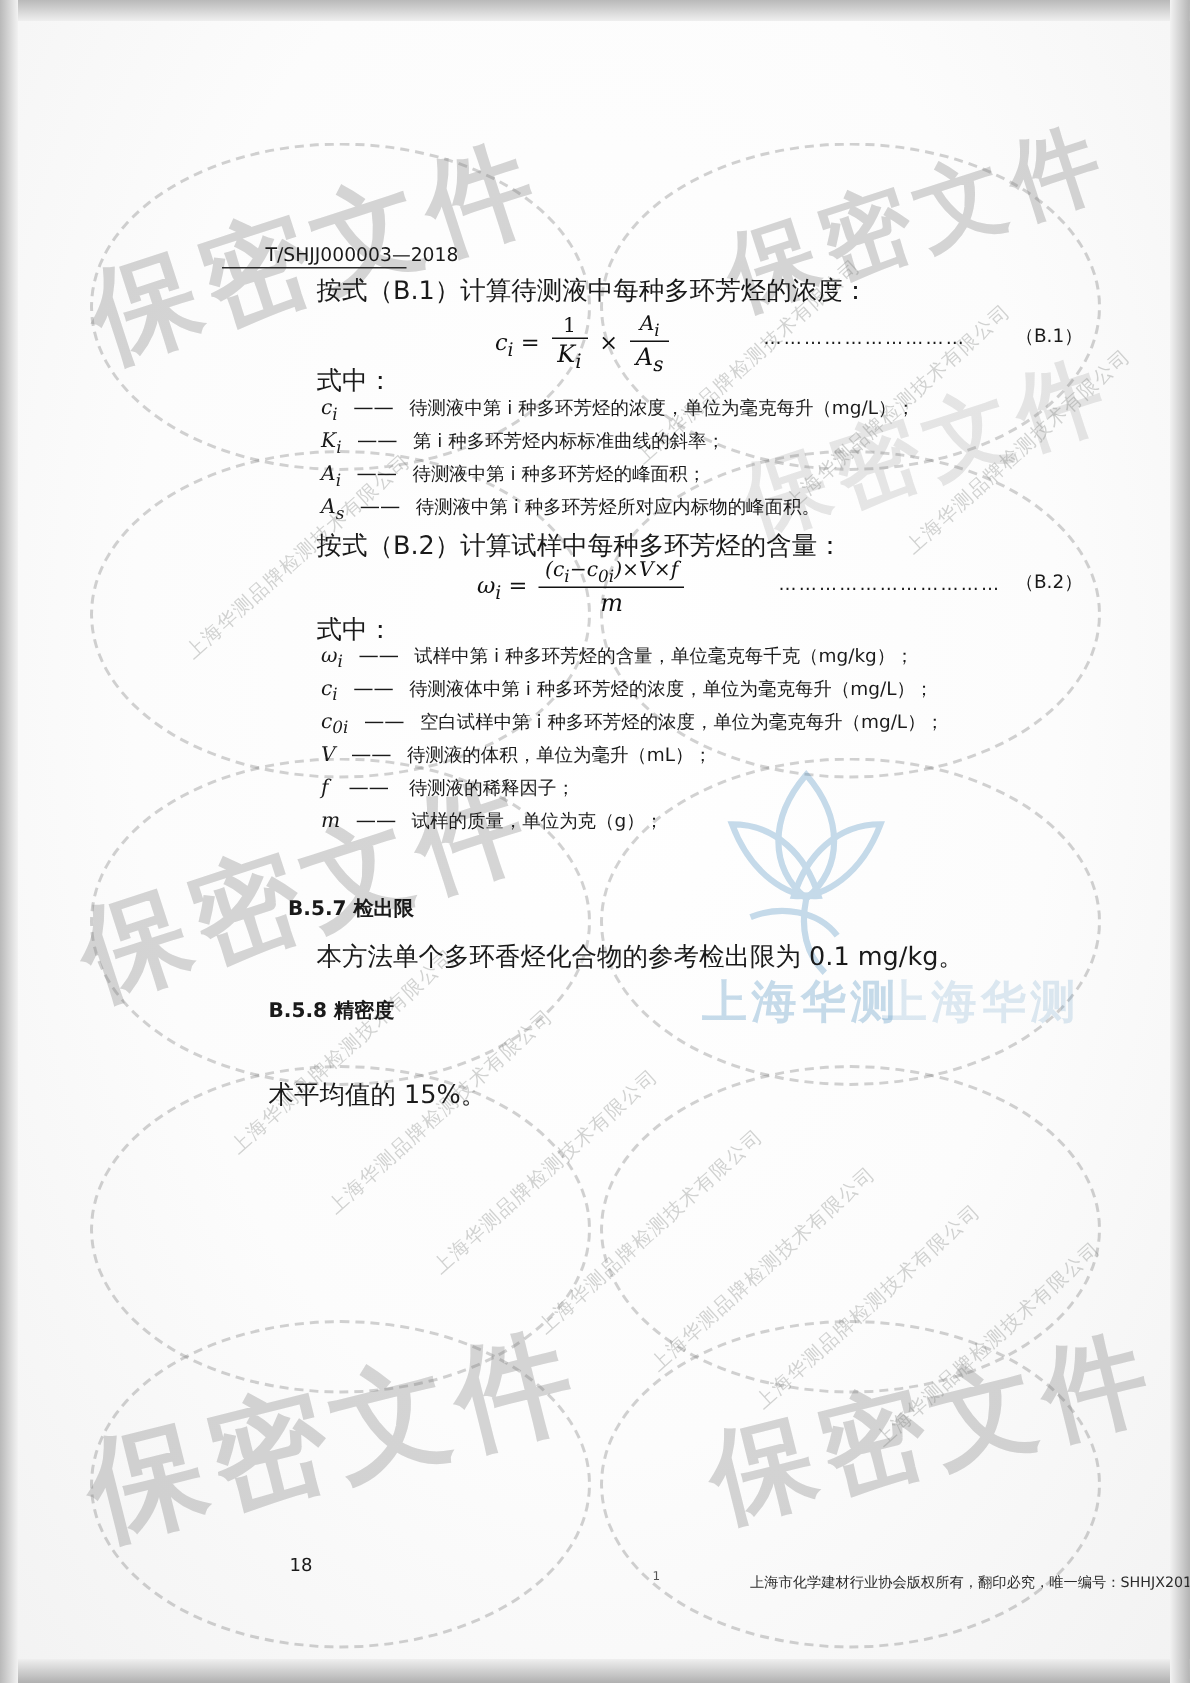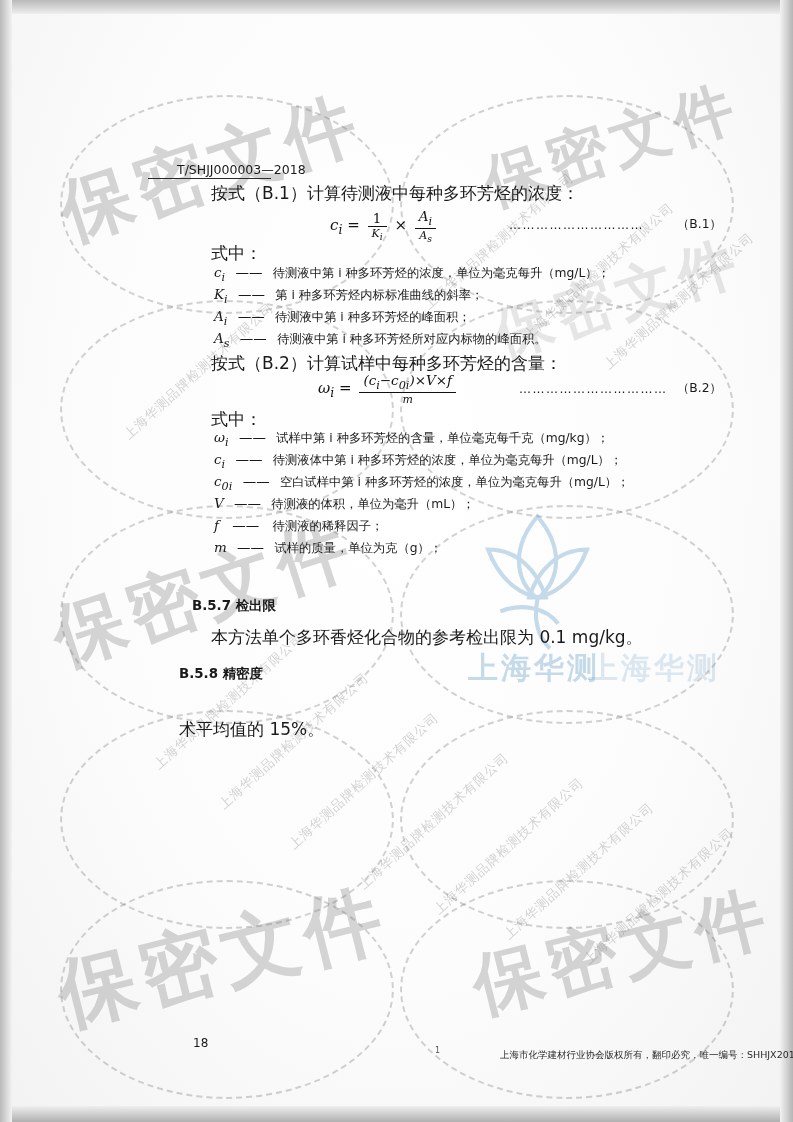--- a/index.html
+++ b/index.html
@@ -115,21 +115,21 @@
     font-size: 15px;
     color: #111;
   }
   .frac {
     display: inline-block;
     vertical-align: middle;
     text-align: center;
     margin: 0 3px;
   }
   .frac .num { display: block; padding: 0 4px; font-size: 13.5px; }
-  .frac .den { display: block; border-top: 1px solid #111; padding: 0 4px; font-size: 11px; }
+  .frac .den { display: block; border-top: 1px solid #111; padding: 0 4px; font-size: 16px; }
   .dots { letter-spacing: 1.5px; font-size: 12px; }
 
   .dash { font-family: "DejaVu Sans", sans-serif; }
 
   .footer-left { font-size: 12px; }
   .footer-right { font-size: 9.5px; color: #2b2b2b; }
   .footer-mid { font-size: 8px; color: #555; }
 </style>
 </head>
 <body>

